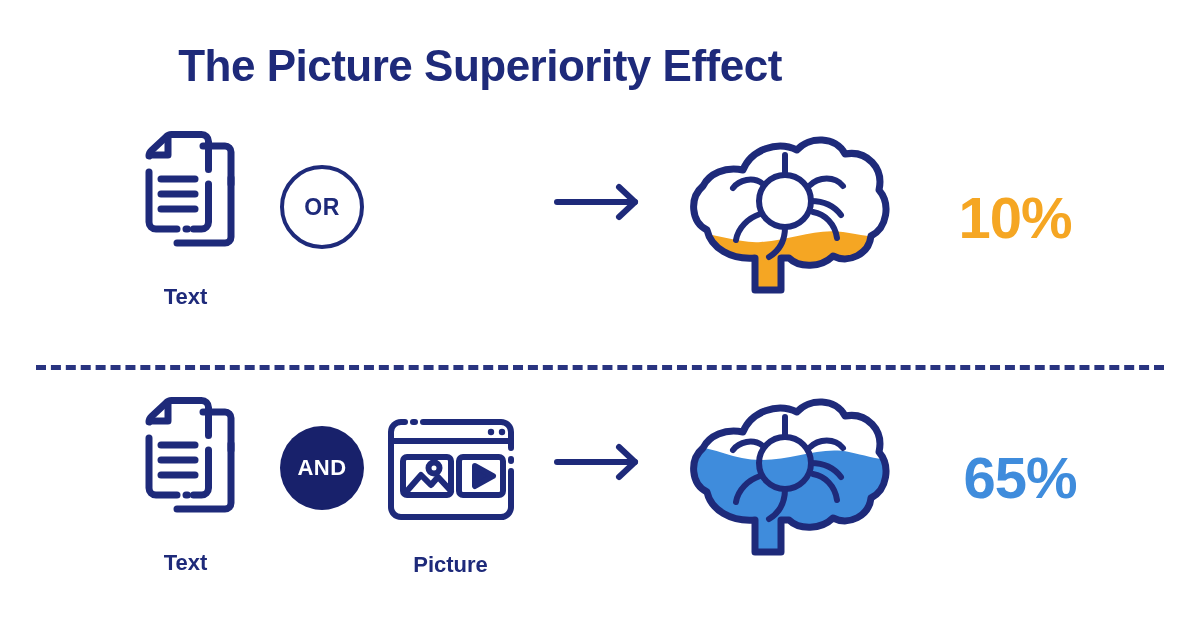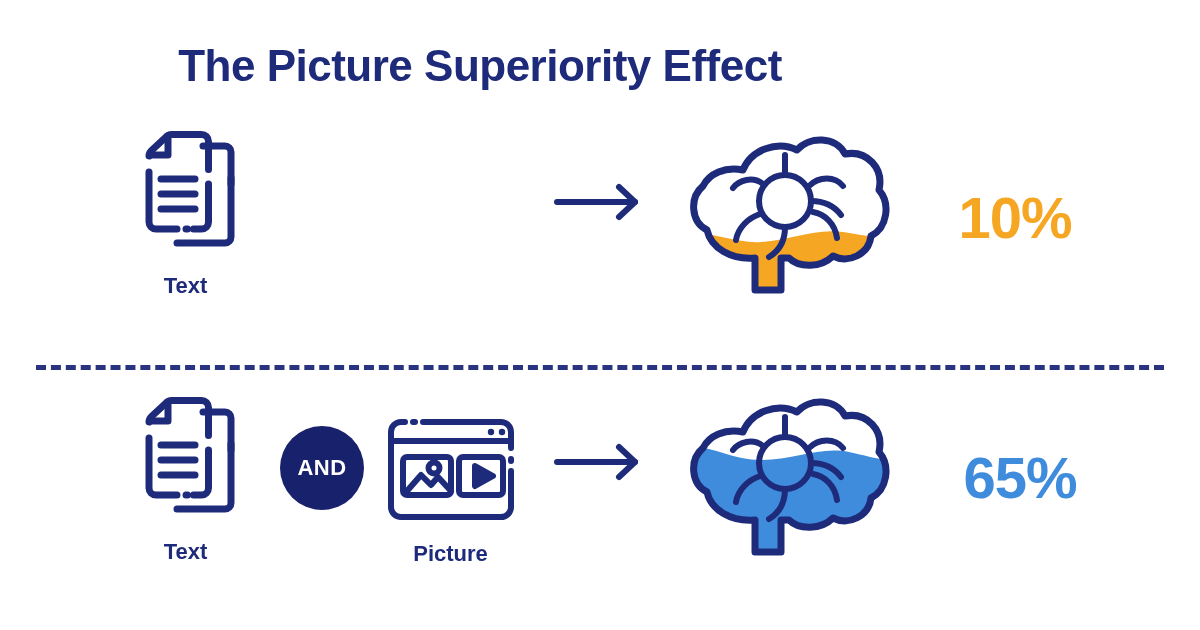--- a/index.html
+++ b/index.html
@@ -58,21 +58,21 @@
     align-items: center;
   }
 
   .icon-wrap {
     display: flex;
     align-items: center;
     justify-content: center;
   }
 
   .caption {
-    margin-top: 16px;
+    margin-top: 27px;
     font-size: 22px;
     font-weight: bold;
     color: #1e2a7a;
     text-align: center;
     line-height: 1.15;
     white-space: nowrap;
   }
   .caption .line2 { display: block; }
 
   
@@ -167,20 +167,23 @@
           <path d="M24 23 h16 v-17"></path>
 
           <path d="M33 47 h34"></path>
           <path d="M33 62 h34"></path>
           <path d="M33 77 h34"></path>
         </svg>
       </div>
       <div class="caption">Text</div>
     </div>
 
+    <div class="cell pos-conn1">
+      <div class="badge badge-or">OR</div>
+    </div>
 
 
     <div class="cell pos-arrow1">
       <div class="icon-wrap">
         <svg width="95" height="40" viewBox="0 0 95 40" fill="none" stroke="#1e2a7a" stroke-width="6" stroke-linecap="round" stroke-linejoin="round">
           <path d="M4 20 h78"></path>
           <path d="M66 5 l16 15 l-16 15"></path>
         </svg>
       </div>
     </div>

